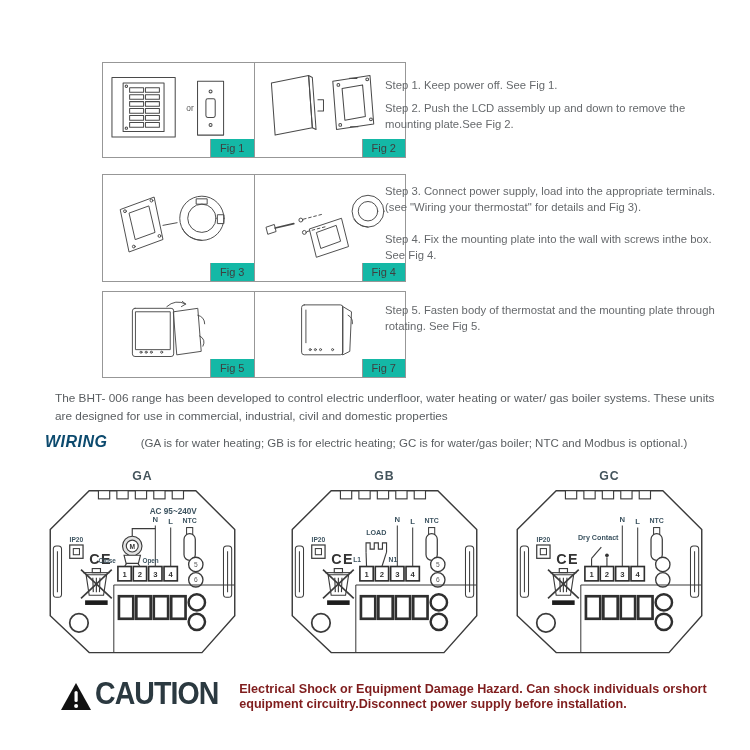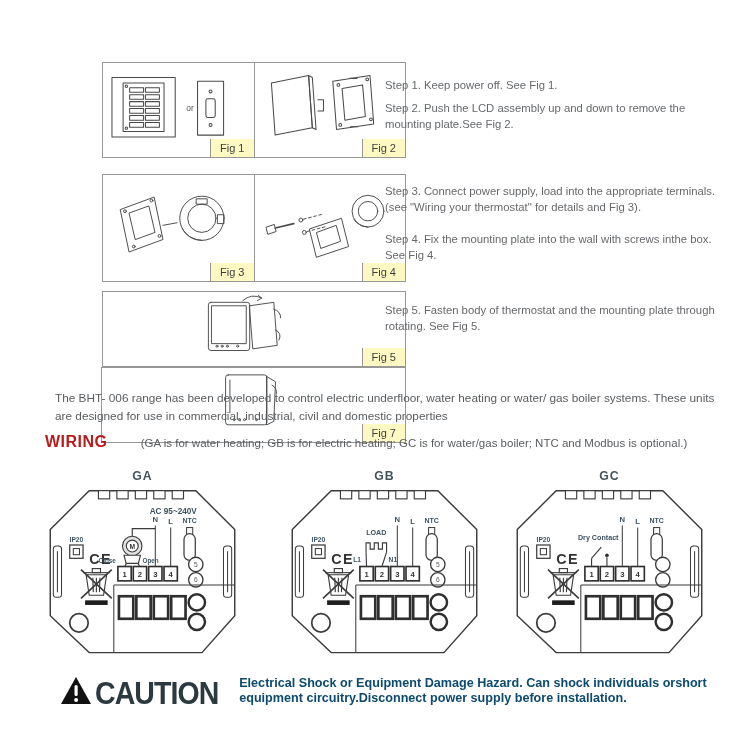--- a/index.html
+++ b/index.html
@@ -3,41 +3,41 @@
 <meta charset="utf-8">
 <style>
   html,body{margin:0;padding:0;background:#fff;}
   body{width:750px;height:750px;font-family:"Liberation Sans",sans-serif;position:relative;overflow:hidden;}
   .page{position:absolute;inset:0;background:#fff;}
 
   
   .figrow{position:absolute;left:69px;width:304px;display:flex;margin-left:33px;}
   .figrow1{top:62px;height:96px;}
   .figrow2{top:174px;height:108px;}
-  .figrow3{top:291px;height:87px;flex-direction:column;}
+  .figrow3{top:291px;height:87px;}
   .figbox{position:relative;flex:1;border:1px solid #979797;display:flex;align-items:center;justify-content:center;background:#fff;}
   .figbox + .figbox{margin-left:-1px;}
-  .fig-label{position:absolute;right:0;bottom:0;border-left:1px solid #979797;padding:1px 9px;font-size:11px;color:#3f3f3f;background:#fef9c3;line-height:1.5;}
+  .fig-label{position:absolute;right:0;bottom:0;border-left:1px solid #979797;padding:1px 9px;font-size:11px;color:#3f3f3f;background:#14b8a6;line-height:1.5;}
 
   .step{position:absolute;left:385px;width:334px;font-size:11.3px;color:#66696c;line-height:1.4;}
   .s1{top:78px;}.s2{top:101px;}.s3{top:184px;}.s4{top:232px;}.s5{top:303px;}.s6{top:345px;}
 
   .intro{position:absolute;left:55px;top:389px;width:664px;font-size:11.8px;color:#595d60;line-height:1.55;}
 
-  .wiring-heading{position:absolute;left:45px;top:433px;font-size:16px;font-weight:700;color:#b91c1c;letter-spacing:.5px;}
+  .wiring-heading{position:absolute;left:45px;top:433px;font-size:16px;font-weight:700;color:#0c4a6e;letter-spacing:.5px;font-style:italic;}
   .wiring-note{position:absolute;left:124px;top:437px;width:580px;font-size:11.5px;color:#595d60;text-align:center;}
 
   .diagram{position:absolute;top:466px;}
   .dg-ga{left:40px;}.dg-gb{left:282px;}.dg-gc{left:507px;}
   .wsvg{display:block;}
   .wsvg text{font-family:"Liberation Sans",sans-serif;}
 
-  .caution{position:absolute;left:60px;top:676px;display:flex;align-items:flex-start;}
+  .caution{position:absolute;left:60px;top:676px;display:flex;align-items:flex-end;}
   .caution-title{font-size:31px;font-weight:700;color:#2b3940;letter-spacing:-1px;transform:scaleX(.92);transform-origin:left center;margin-left:3px;}
-  .caution-text{margin-left:10px;width:492px;font-size:12.6px;font-weight:700;color:#0c4a6e;line-height:1.18;}
+  .caution-text{margin-left:10px;width:492px;font-size:12.6px;font-weight:700;color:#7f1d1d;line-height:1.18;}
 
   .lineart{stroke:#4a4a4a;fill:none;stroke-width:1.1;stroke-linejoin:round;stroke-linecap:round;}
 </style>
 </head>
 <body>
 
 <div class="page">
 
   <svg width="0" height="0" style="position:absolute" aria-hidden="true">
     <symbol id="octabase" viewBox="0 0 200 195">

